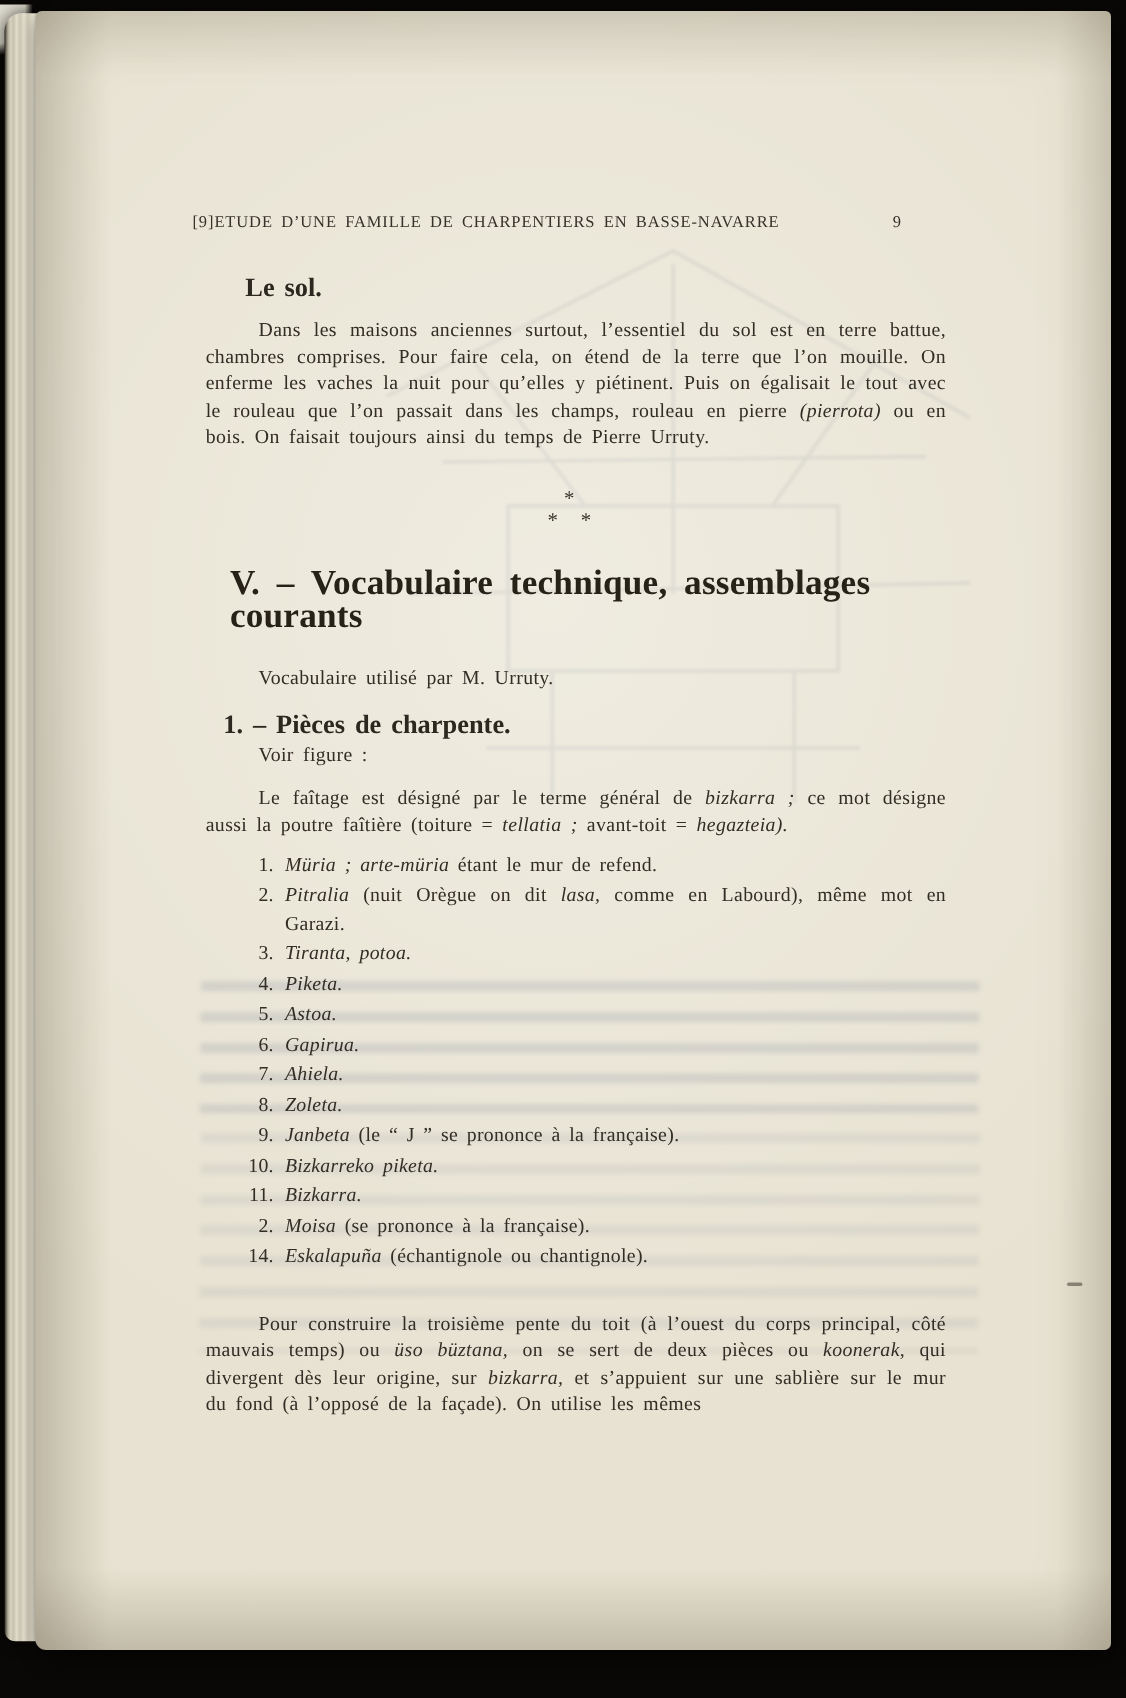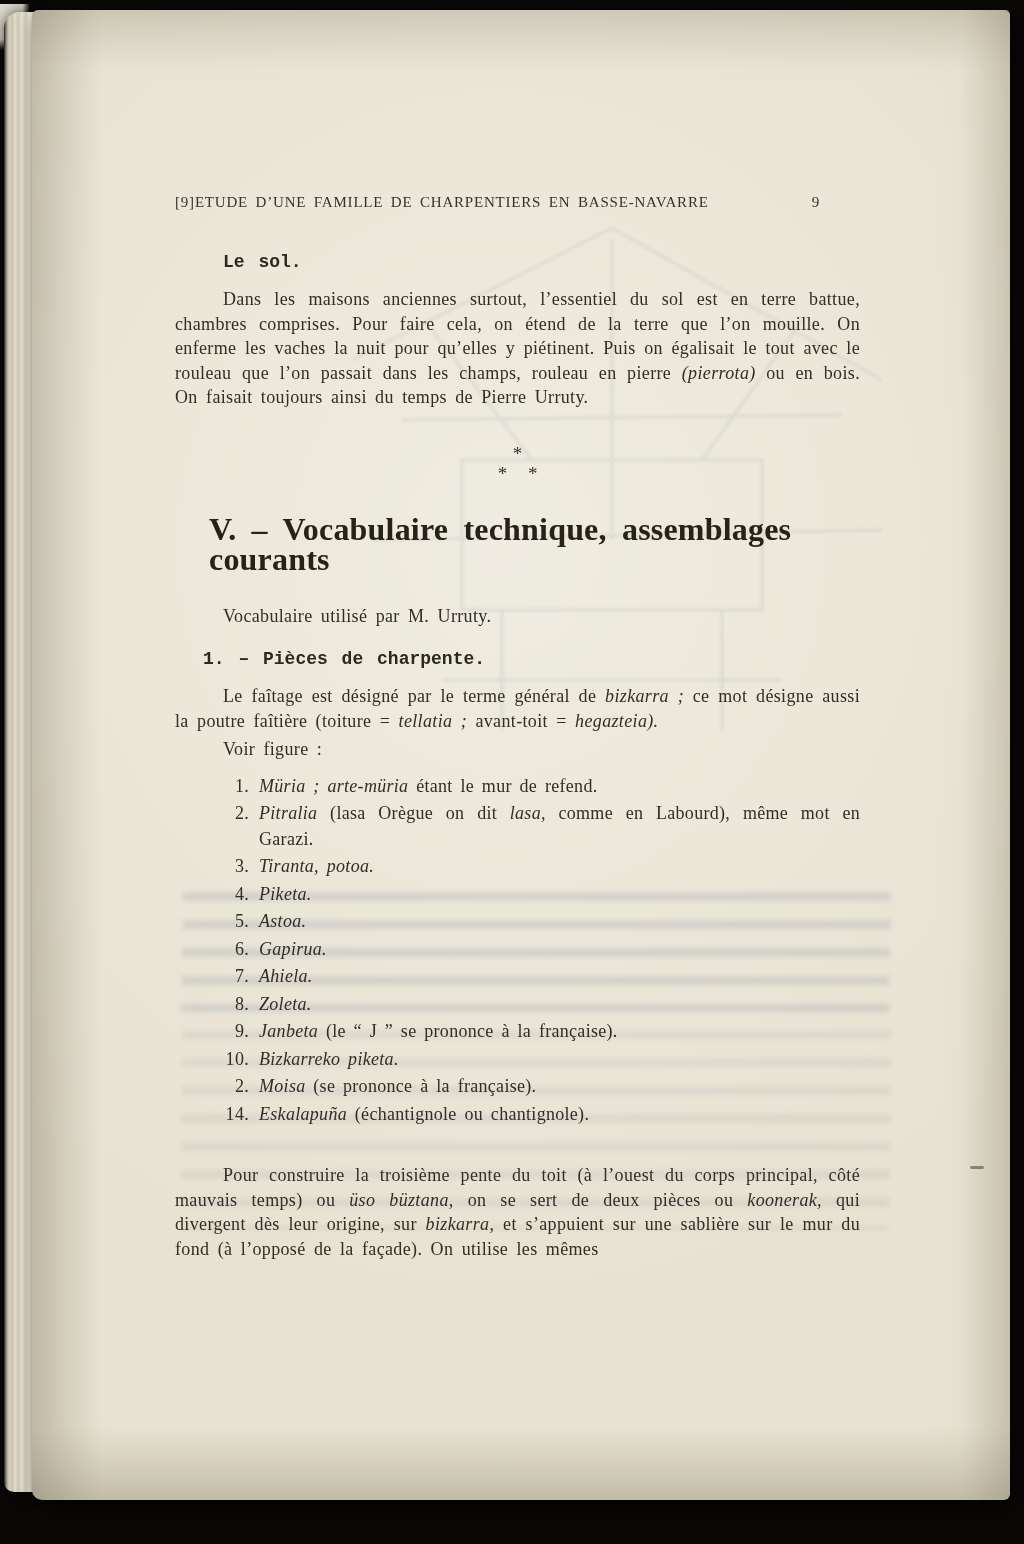--- a/index.html
+++ b/index.html
@@ -56,26 +56,26 @@
   }
   .pg-header{
     display:flex; align-items:baseline;
     font-size:15px; letter-spacing:.8px; word-spacing:3px; color:#37322a;
     margin-bottom:40px;
   }
   .pg-header .running-title{ flex:1; text-align:left; }
   .pg-header .pagenum{ margin-right:40px; }
 
   .subhead{
-    font-size:18px; font-weight:bold; line-height:22px;
-    margin:0 0 14px 48px; word-spacing:3px; color:#2c2820;font-family:Liberation Mono, monospace;
+    font-size:24px; font-weight:bold; line-height:22px;
+    margin:0 0 14px 48px; word-spacing:3px; color:#2c2820;
   }
   .para{
     font-size:18px; line-height:24.5px; text-align:justify;
-    letter-spacing:.35px; word-spacing:3.5px;
+    letter-spacing:.35px; word-spacing:3.5px;margin-left:12px;
   }
   .para.indent{ text-indent:48px; }
   .it{ font-style:italic; }
 
   .stars{ text-align:center; font-size:19px; line-height:20px; margin-top:34px; color:#3a352c; }
   .stars .starrow{ word-spacing:16px; }
 
   .chapter{
     font-size:32px; font-weight:bold; line-height:30px;
     margin:30px 0 0 34px; word-spacing:7px; letter-spacing:.2px; color:#272218;
@@ -133,34 +133,34 @@
         <div>*</div>
         <div class="starrow">* *</div>
       </div>
 
       <h2 class="chapter">V. – Vocabulaire technique, assemblages courants</h2>
 
       <p class="para indent intro">Vocabulaire utilisé par M. Urruty.</p>
 
       <h3 class="subhead subhead2">1. – Pièces de charpente.</h3>
 
+      <p class="para indent voir">Voir figure :</p>
+
       <p class="para indent faitage"><span>Le faîtage est désigné par le terme général de </span><span class="it">bizkarra ;</span><span> ce mot désigne aussi la poutre faîtière (toiture = </span><span class="it">tellatia ;</span><span> avant-toit = </span><span class="it">hegazteia).</span></p>
-
-      <p class="para indent voir">Voir figure :</p>
 
       <ol class="vocab-list">
 
           <li class="vocab-item">
             <span class="num">1.</span>
             <span class="itext"><span class="it">Müria ; arte-müria</span><span> étant le mur de refend.</span></span>
           </li>
 
           <li class="vocab-item">
             <span class="num">2.</span>
-            <span class="itext"><span class="it">Pitralia</span><span> (lasa Orègue on dit </span><span class="it">lasa,</span><span> comme en Labourd), même mot en Garazi.</span></span>
+            <span class="itext"><span class="it">Pitralia</span><span> (nuit Orègue on dit </span><span class="it">lasa,</span><span> comme en Labourd), même mot en Garazi.</span></span>
           </li>
 
           <li class="vocab-item">
             <span class="num">3.</span>
             <span class="itext"><span class="it">Tiranta, potoa.</span></span>
           </li>
 
           <li class="vocab-item">
             <span class="num">4.</span>
             <span class="itext"><span class="it">Piketa.</span></span>
@@ -189,20 +189,24 @@
           <li class="vocab-item">
             <span class="num">9.</span>
             <span class="itext"><span class="it">Janbeta</span><span> (le “ J ” se prononce à la française).</span></span>
           </li>
 
           <li class="vocab-item">
             <span class="num">10.</span>
             <span class="itext"><span class="it">Bizkarreko piketa.</span></span>
           </li>
 
+          <li class="vocab-item">
+            <span class="num">11.</span>
+            <span class="itext"><span class="it">Bizkarra.</span></span>
+          </li>
 
 
           <li class="vocab-item">
             <span class="num">2.</span>
             <span class="itext"><span class="it">Moisa</span><span> (se prononce à la française).</span></span>
           </li>
 
           <li class="vocab-item">
             <span class="num">14.</span>
             <span class="itext"><span class="it">Eskalapuña</span><span> (échantignole ou chantignole).</span></span>

